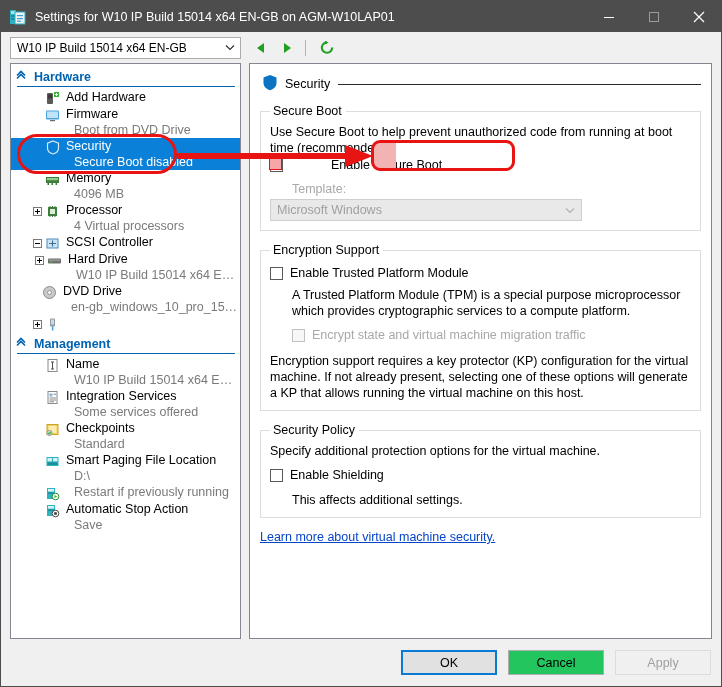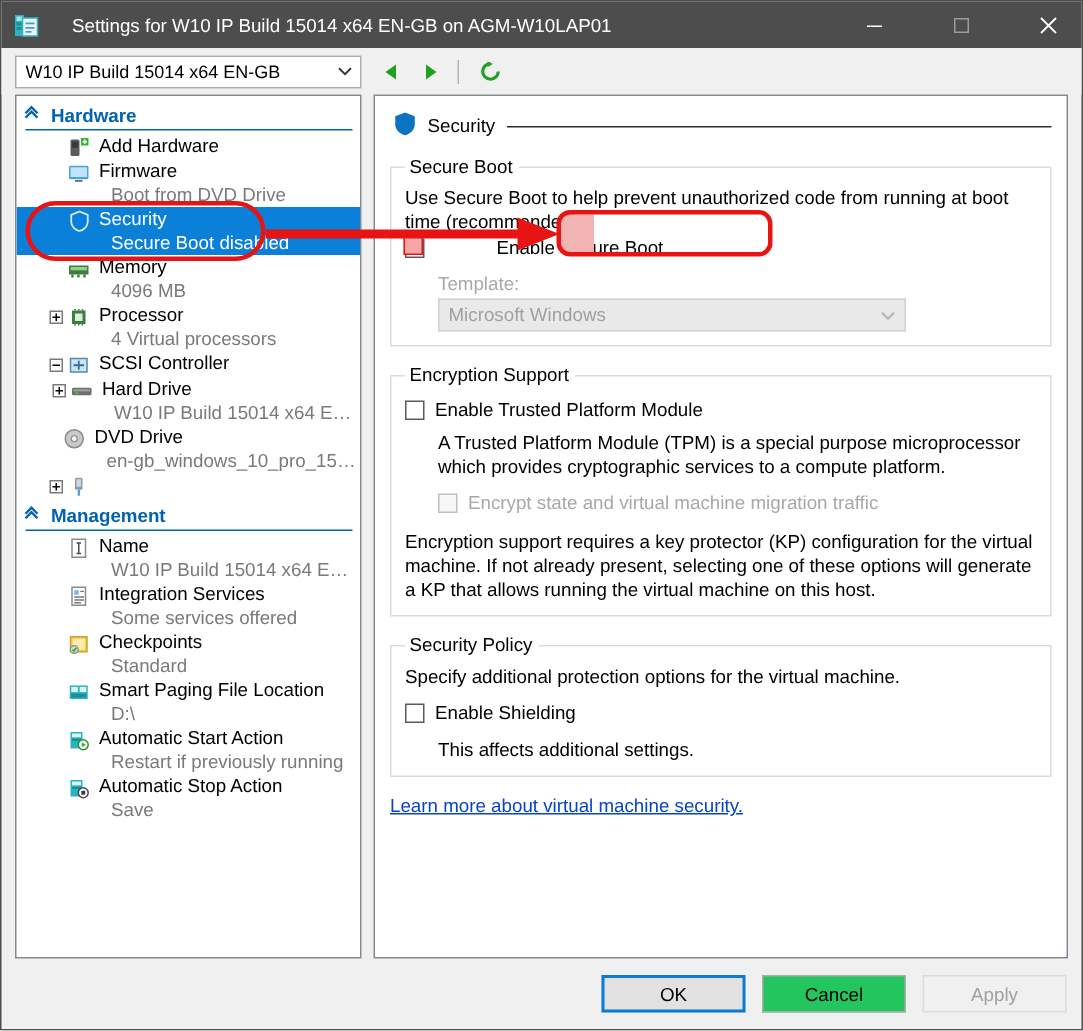--- a/index.html
+++ b/index.html
@@ -18,21 +18,20 @@
     border: 1px solid #4d4d4d;
     display: flex; flex-direction: column;
   }
 
   
   #titlebar {
     height: 31px; min-height: 31px;
     background: #4d4d4d;
     display: flex; align-items: center;
     color: #ffffff;
-    gap: 13px;
   }
   #title-icon {
     width: 18px; height: 18px;
     margin-left: 8px; margin-right: 8px;
     position: relative; flex: 0 0 auto;
   }
   #title-text {
     font-size: 12.5px; color: #ffffff;
     white-space: nowrap; overflow: hidden;
     flex: 1 1 auto;
@@ -188,21 +187,20 @@
     width: 13px; height: 13px;
     border: 1px solid #5a5a5a; background: #ffffff;
     flex: 0 0 auto; margin-top: 1px; margin-right: 7px;
   }
   .cbox.disabled { border-color: #c0c0c0; background: #f7f7f7; }
   .cblabel { font-size: 12.5px; color: #000; line-height: 15px; }
   .cblabel.disabled { color: #a8a8a8; }
 
   .field-label { font-size: 12.5px; color: #a8a8a8; margin: 9px 0 3px 22px; }
   #template-combo {
-    margin-left: 22px;
     height: 22px; width: 312px;
     background: #e9e9e9; border: 1px solid #cfcfcf;
     display: flex; align-items: center; padding-left: 6px;
     color: #a0a0a0; font-size: 12.5px;
   }
   #template-combo-text { flex: 1 1 auto; }
   #template-combo-arrow {
     width: 22px; display: flex; align-items: center; justify-content: center;
   }
 
@@ -547,21 +545,20 @@
         <span class="nd-icon">
           <svg width="15" height="15" viewBox="0 0 15 15">
             <rect x="2" y="2" width="8" height="11" fill="#2bb3c0"></rect>
             <rect x="3" y="3" width="6" height="2.6" fill="#d7f3f6"></rect>
             <rect x="3" y="6.4" width="6" height="1.6" fill="#1a8f9b"></rect>
             <circle cx="10.5" cy="10.5" r="3.3" fill="#fff" stroke="#2f8f2f" stroke-width="1"></circle>
             <path d="M9.5 8.9 L12.3 10.5 L9.5 12.1 Z" fill="#2fb82f"></path>
           </svg>
         </span>
         <span class="nd-txt">
-          <div class="nd-title">Automatic Start Action</div>
           <div class="nd-sub">Restart if previously running</div>
         </span>
       </div>
 
       <div class="node">
         <span class="twisty"></span>
         <span class="nd-icon">
           <svg width="15" height="15" viewBox="0 0 15 15">
             <rect x="2" y="2" width="8" height="11" fill="#2bb3c0"></rect>
             <rect x="3" y="3" width="6" height="2.6" fill="#d7f3f6"></rect>

